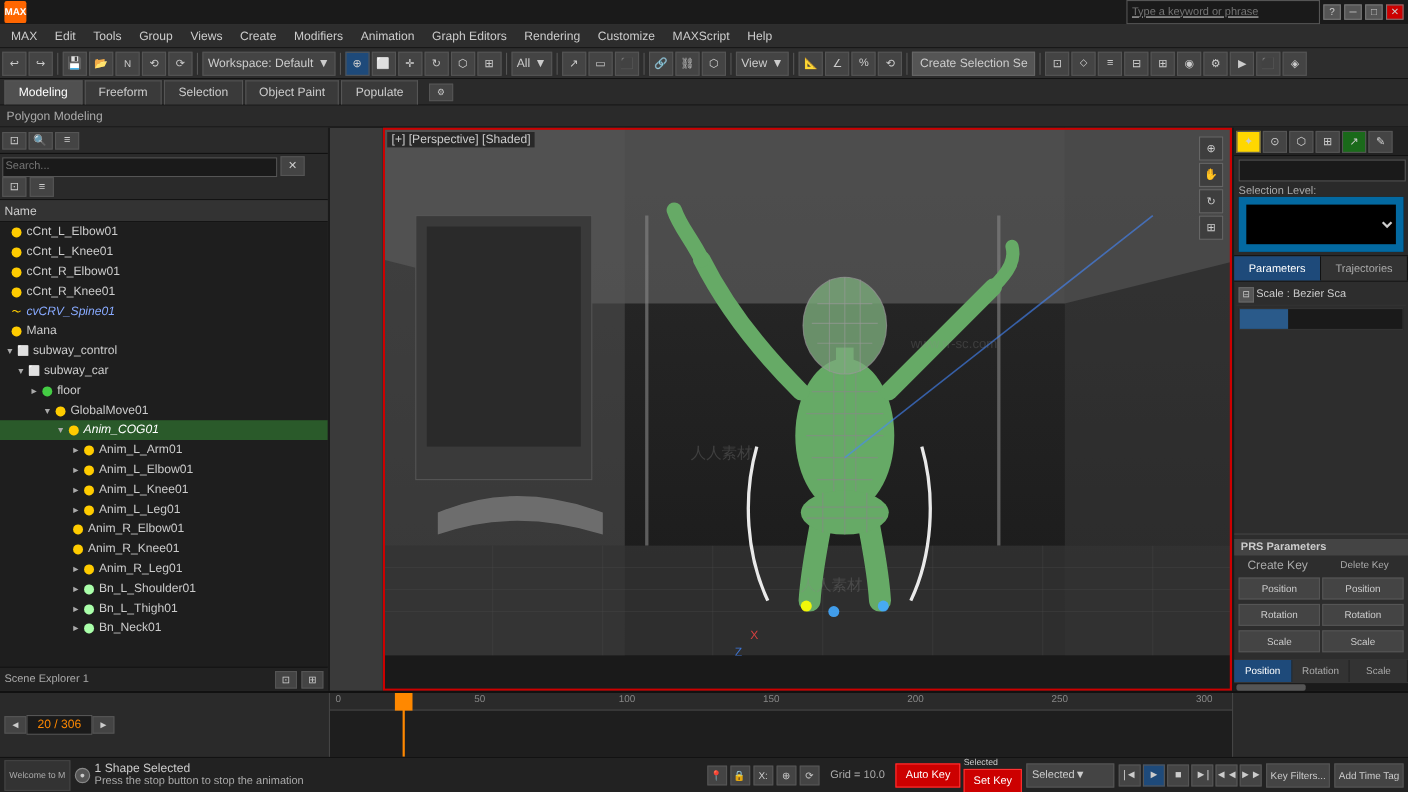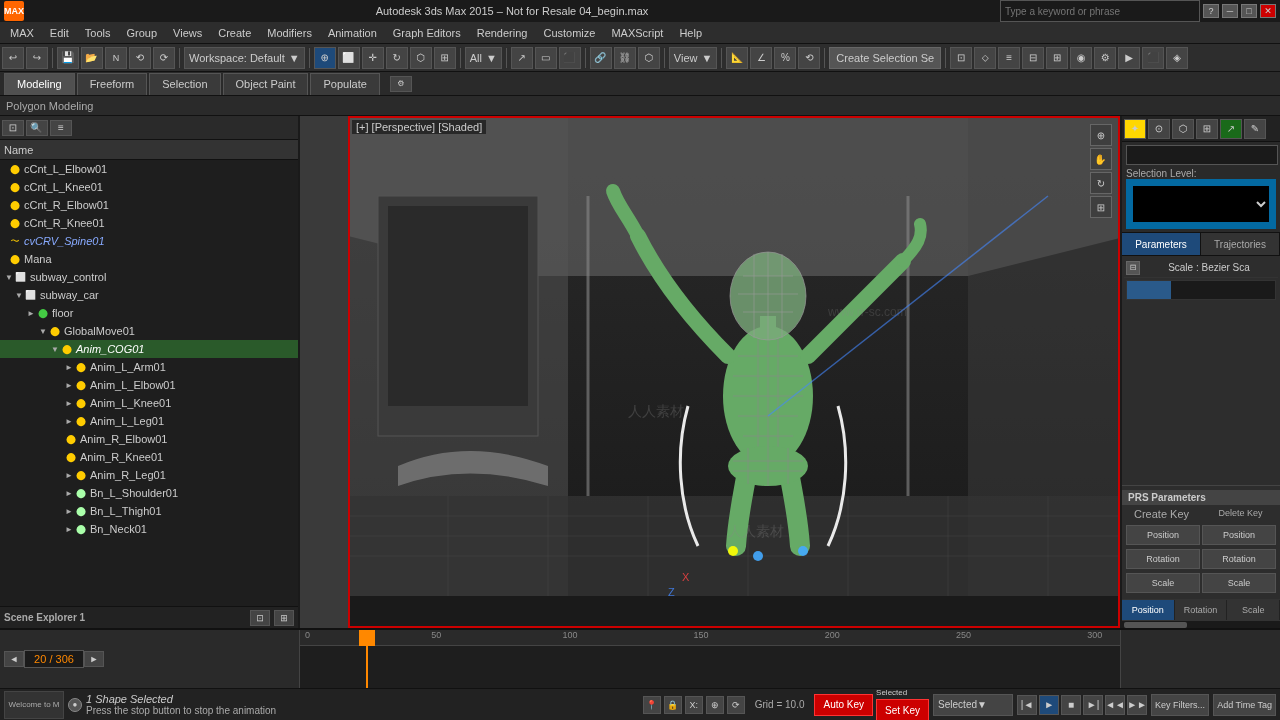--- a/index.html
+++ b/index.html
@@ -55,21 +55,21 @@
     #rp-header-row { display: flex; align-items: center; gap: 4px; }
     #rp-name { background: #1a1a1a; border: 1px solid #555; color: #ccc; font-size: 11px; flex: 1; padding: 2px 4px; height: 20px; }
     .rp-label { color: #aaa; font-size: 10px; margin-top: 3px; }
     .rp-select { height: 20px; background: #000000; border: 7px solid #0369a1; color: #ccc; font-size: 10px; width: 100%; padding: 18px 2px; }
     #rp-tabs { display: flex; border-bottom: 1px solid #111; }
     .rp-tab { flex: 1; height: 22px; display: flex; align-items: center; justify-content: center; font-size: 10px; cursor: pointer; background: #333; color: #aaa; border-right: 1px solid #111; }
     .rp-tab.active { background: #1e4a7a; color: #fff; }
     #rp-content { flex: 1; overflow: hidden; padding: 2px; }
     .rp-controller { height: 20px; display: flex; align-items: center; padding: 0 2px; gap: 2px; border-bottom: 1px solid #333; }
     .rp-controller-icon { width: 14px; height: 14px; background: #555; border: 1px solid #666; display: flex; align-items: center; justify-content: center; font-size: 8px; }
-    .rp-controller-label { font-size: 10px; color: #ccc; flex: 1; text-align: center; }
+    .rp-controller-label { font-size: 10px; color: #ccc; flex: 1; }
     #rp-timeline { height: 20px; background: #1a1a1a; border: 1px solid #333; margin: 2px; position: relative; }
     #rp-timeline-bar { height: 100%; background: #2a5a8a; width: 30%; }
 
     
     #prs-section { border-top: 1px solid #444; padding: 4px 0; }
     .prs-title { background: #444; color: #ccc; font-size: 10px; padding: 2px 6px; font-weight: bold; }
     .prs-row { display: flex; align-items: center; gap: 2px; padding: 2px 4px; }
     .prs-col { display: flex; flex-direction: column; align-items: center; gap: 2px; flex: 1; }
     .prs-btn { width: 100%; height: 20px; background: #444; border: 1px solid #555; display: flex; align-items: center; justify-content: center; font-size: 9px; cursor: pointer; color: #ccc; }
 
@@ -85,21 +85,21 @@
     #tl-right { width: 160px; min-width: 160px; background: #2a2a2a; border-left: 1px solid #444; }
     .tl-mark { position: absolute; font-size: 9px; color: #888; }
     #tl-playhead { position: absolute; top: 0; bottom: 0; width: 2px; background: #ff8800; left: 8%; }
     #tl-frame-indicator { position: absolute; top: 0; width: 16px; height: 16px; background: #ff8800; left: calc(8% - 7px); display: flex; align-items: center; justify-content: center; font-size: 7px; color: #fff; }
 
     
     #statusbar { width: 100%; height: 32px; background: #222; border-top: 1px solid #111; display: flex; align-items: center; padding: 0 4px; gap: 4px; }
     #status-left { width: 60px; height: 28px; background: #333; display: flex; align-items: center; justify-content: center; font-size: 9px; color: #888; border: 1px solid #444; }
     #status-icon { width: 14px; height: 14px; background: #555; border-radius: 50%; border: 1px solid #888; display: flex; align-items: center; justify-content: center; font-size: 8px; }
     #status-text { flex: 1; }
-    .status-line1 { font-size: 11px; color: #ccc; font-style: italic; }
+    .status-line1 { font-size: 11px; color: #ccc; }
     .status-line2 { font-size: 10px; color: #aaa; }
     .status-icons { display: flex; gap: 3px; align-items: center; }
     .status-icon-btn { width: 18px; height: 18px; background: #444; border: 1px solid #555; display: flex; align-items: center; justify-content: center; font-size: 9px; cursor: pointer; color: #ccc; }
 
     
     #anim-controls { display: flex; align-items: center; gap: 3px; }
     #auto-key-btn { height: 22px; background: #cc0000; border: 1px solid #ff3333; padding: 0 8px; font-size: 10px; color: #fff; cursor: pointer; display: flex; align-items: center; }
     #set-key-btn { height: 22px; background: #cc0000; border: 1px solid #ff3333; padding: 0 8px; font-size: 10px; color: #fff; cursor: pointer; display: flex; align-items: center; }
     .anim-btn { width: 20px; height: 20px; background: #444; border: 1px solid #555; display: flex; align-items: center; justify-content: center; font-size: 10px; cursor: pointer; color: #ccc; }
     #selected-dropdown { height: 22px; background: #444; border: 1px solid #555; color: #ccc; font-size: 10px; padding: 0 4px; min-width: 80px; display: flex; align-items: center; }
@@ -116,23 +116,22 @@
 
     .container-row { display: flex; height: calc(720px - 22px - 22px - 28px - 24px - 20px - 60px - 32px); }
   </style>
 </head>
 <body>
 
 <div id="titlebar">
   <div style="display:flex;align-items:center;gap:4px;">
     <div style="width:20px;height:20px;background:#ff6600;border-radius:2px;display:flex;align-items:center;justify-content:center;font-size:9px;font-weight:bold;color:#fff;">MAX</div>
   </div>
-  <div class="title">Autodesk 3ds Max 2015 – Not for Resale   04_begin.max</div>
   <div style="display:flex;align-items:center;gap:3px;">
-    <input class="tb-search" style="width: 200px;" placeholder="Type a keyword or phrase">
+    <input class="tb-search" style="width: 176px; text-decoration: underline;" placeholder="Type a keyword or phrase">
     <div class="win-btn">?</div>
     <div class="win-btn">─</div>
     <div class="win-btn">□</div>
     <div class="win-btn close">✕</div>
   </div>
 </div>
 
 <div id="menubar">
   <div class="menu-item">MAX</div>
   <div class="menu-item">Edit</div>
@@ -226,20 +225,26 @@
 <div class="container-row">
 
   <div id="left-panel">
 
     <div id="scene-tree-toolbar">
       <div class="tb-btn" style="width:16px;height:16px;">⊡</div>
       <div class="tb-btn" style="width:16px;height:16px;">🔍</div>
       <div class="tb-btn" style="width:16px;height:16px;">≡</div>
     </div>
 
+    <div style="padding:2px;background:#2a2a2a;border-bottom:1px solid #111;">
+      <input style="width: calc(100% - 44px); height: 18px; background: rgb(26, 26, 26); border: 1px solid rgb(85, 85, 85); color: rgb(204, 204, 204); font-size: 10px; padding: 0px 2px;" placeholder="Search...">
+      <div class="tb-btn" style="width:18px;height:18px;display:inline-flex;">✕</div>
+      <div class="tb-btn" style="width:18px;height:18px;display:inline-flex;">⊡</div>
+      <div class="tb-btn" style="width:18px;height:18px;display:inline-flex;">≡</div>
+    </div>
 
     <div id="scene-tree-header">
       <span style="font-size:11px;color:#ccc;">Name</span>
     </div>
 
     <div id="scene-tree">
 
       <div class="tree-item">
         <span class="tree-indent" style="width:4px;"></span>
         <span class="tree-icon icon-yellow">⬤</span>
@@ -353,21 +358,21 @@
       </div>
       <div class="tree-item">
         <span class="tree-indent" style="width:60px;"></span>
         <span class="arrow-btn">►</span>
         <span class="tree-icon" style="color:#aaffaa;">⬤</span>
         <span>Bn_Neck01</span>
       </div>
     </div>
 
     <div style="height:22px;background:#222;border-top:1px solid #111;display:flex;align-items:center;padding:0 4px;gap:4px;">
-      <span style="font-size:10px;color:#aaa;flex:1;font-weight:bold;">Scene Explorer 1</span>
+      <span style="font-size:10px;color:#aaa;flex:1;">Scene Explorer 1</span>
       <div class="se-btn">⊡</div>
       <div class="se-btn">⊞</div>
     </div>
   </div>
 
   <div id="viewport">
     <div id="viewport-border"></div>
     <div id="viewport-label">[+] [Perspective] [Shaded]</div>
 
     <svg width="780" height="480" style="position:absolute;top:0;left:0;">

